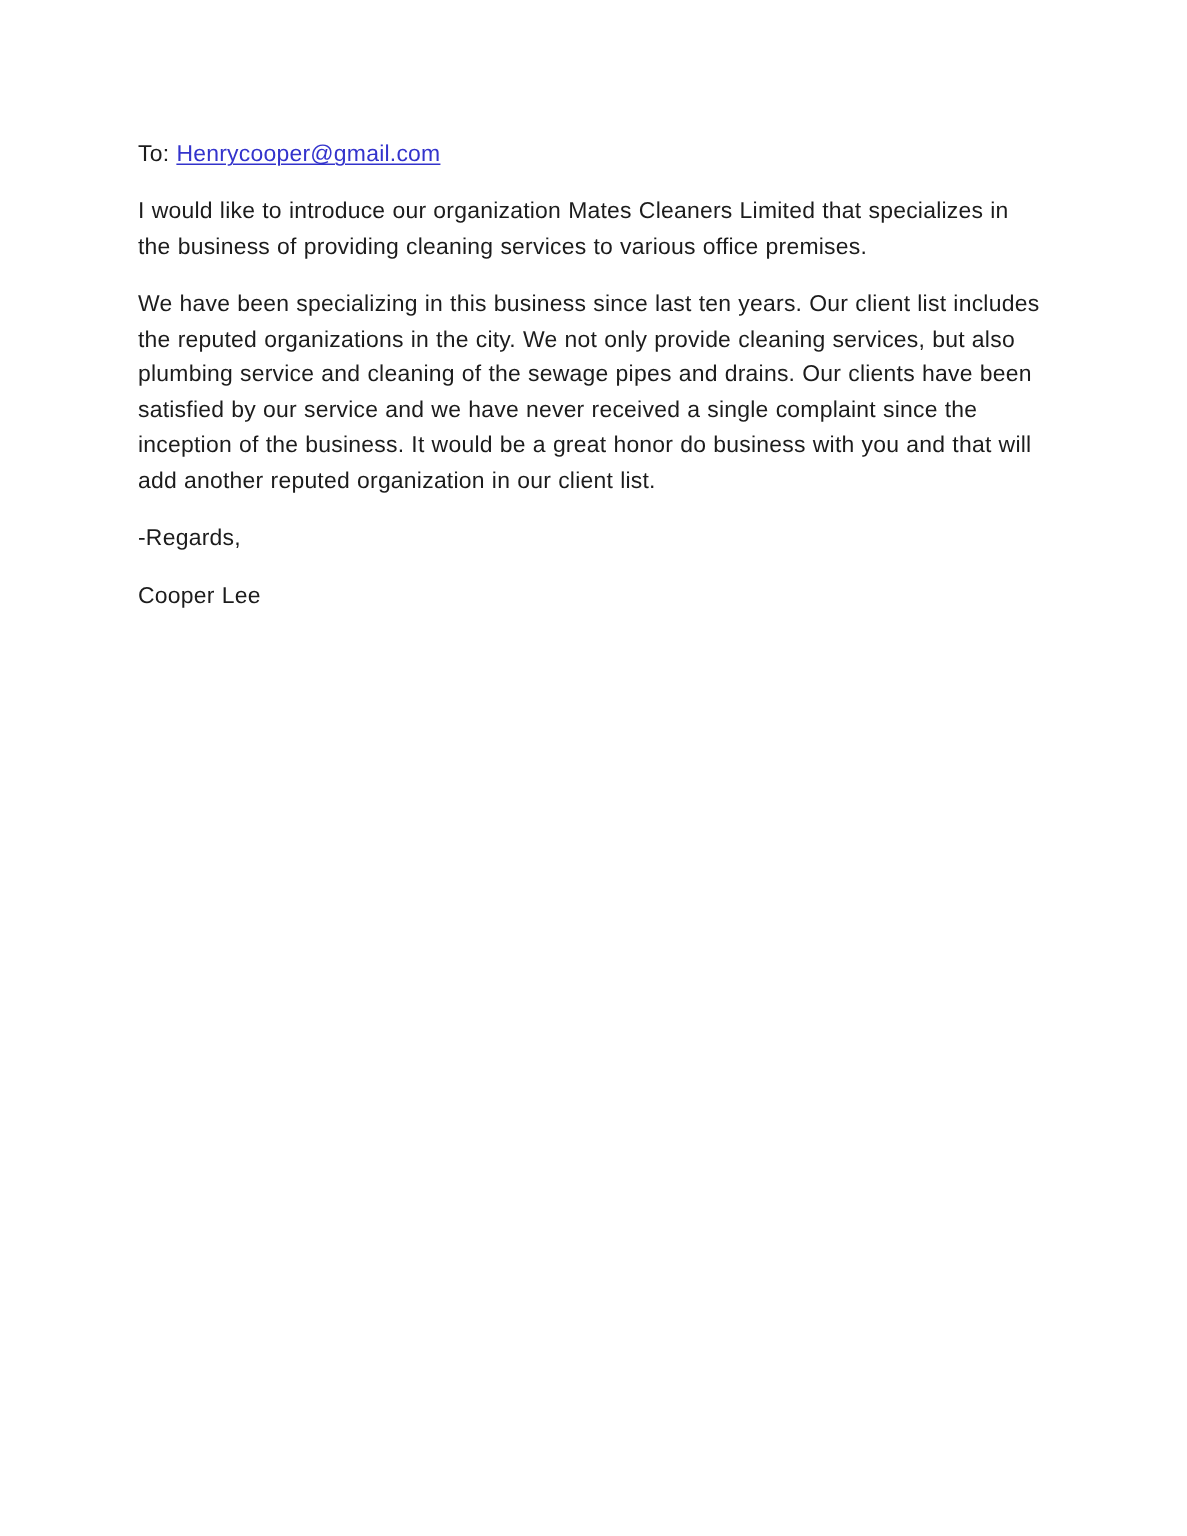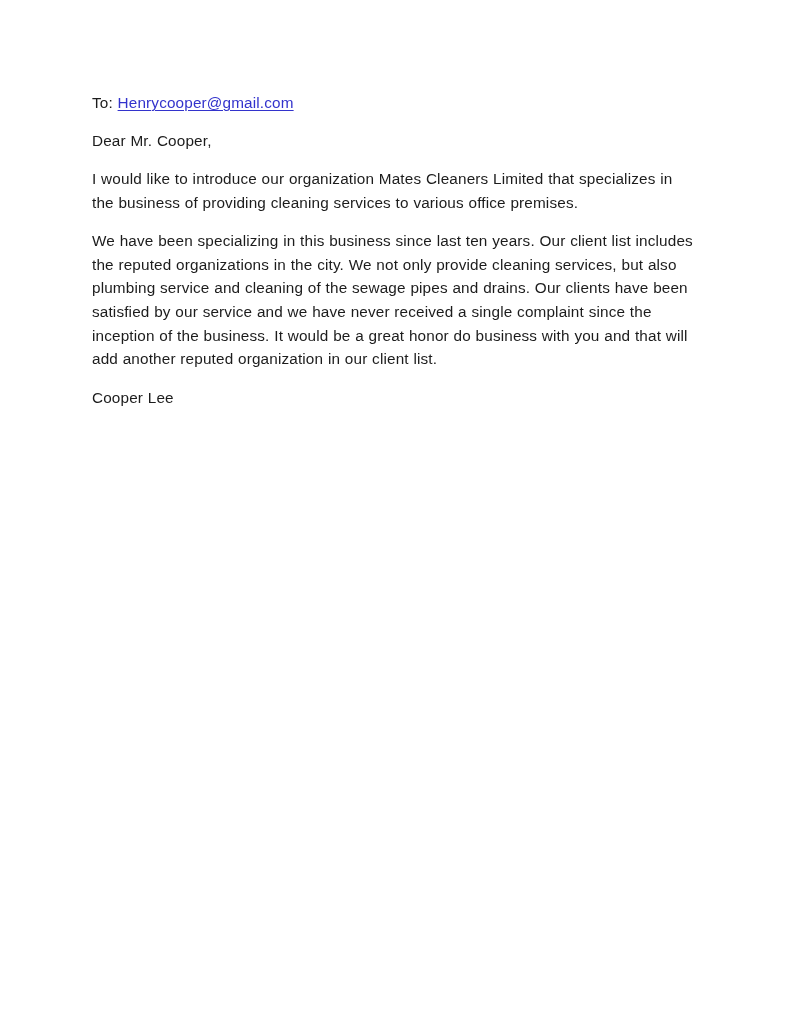--- a/index.html
+++ b/index.html
@@ -59,25 +59,25 @@
 </style>
 </head>
 <body>
 
 <div class="page">
   <div class="letter">
 
     <p class="line-block to-line"><span>To:</span> <a class="email-link" href="#">Henrycooper@gmail.com</a></p>
 
 
-    <p class="line-block">Dear Mr. Cooper,</p>
 
     <p class="line-block para">I would like to introduce our organization Mates Cleaners Limited that specializes in the business of providing cleaning services to various office premises.</p>
 
     <p class="line-block para">We have been specializing in this business since last ten years. Our client list includes the reputed organizations in the city. We not only provide cleaning services, but also plumbing service and cleaning of the sewage pipes and drains. Our clients have been satisfied by our service and we have never received a single complaint since the inception of the business. It would be a great honor do business with you and that will add another reputed organization in our client list.</p>
 
 
+    <p class="line-block sig-line">-Regards,</p>
 
     <p class="line-block sig-line">Cooper Lee</p>
 
 
   </div>
 </div>
 
 </body></html>

